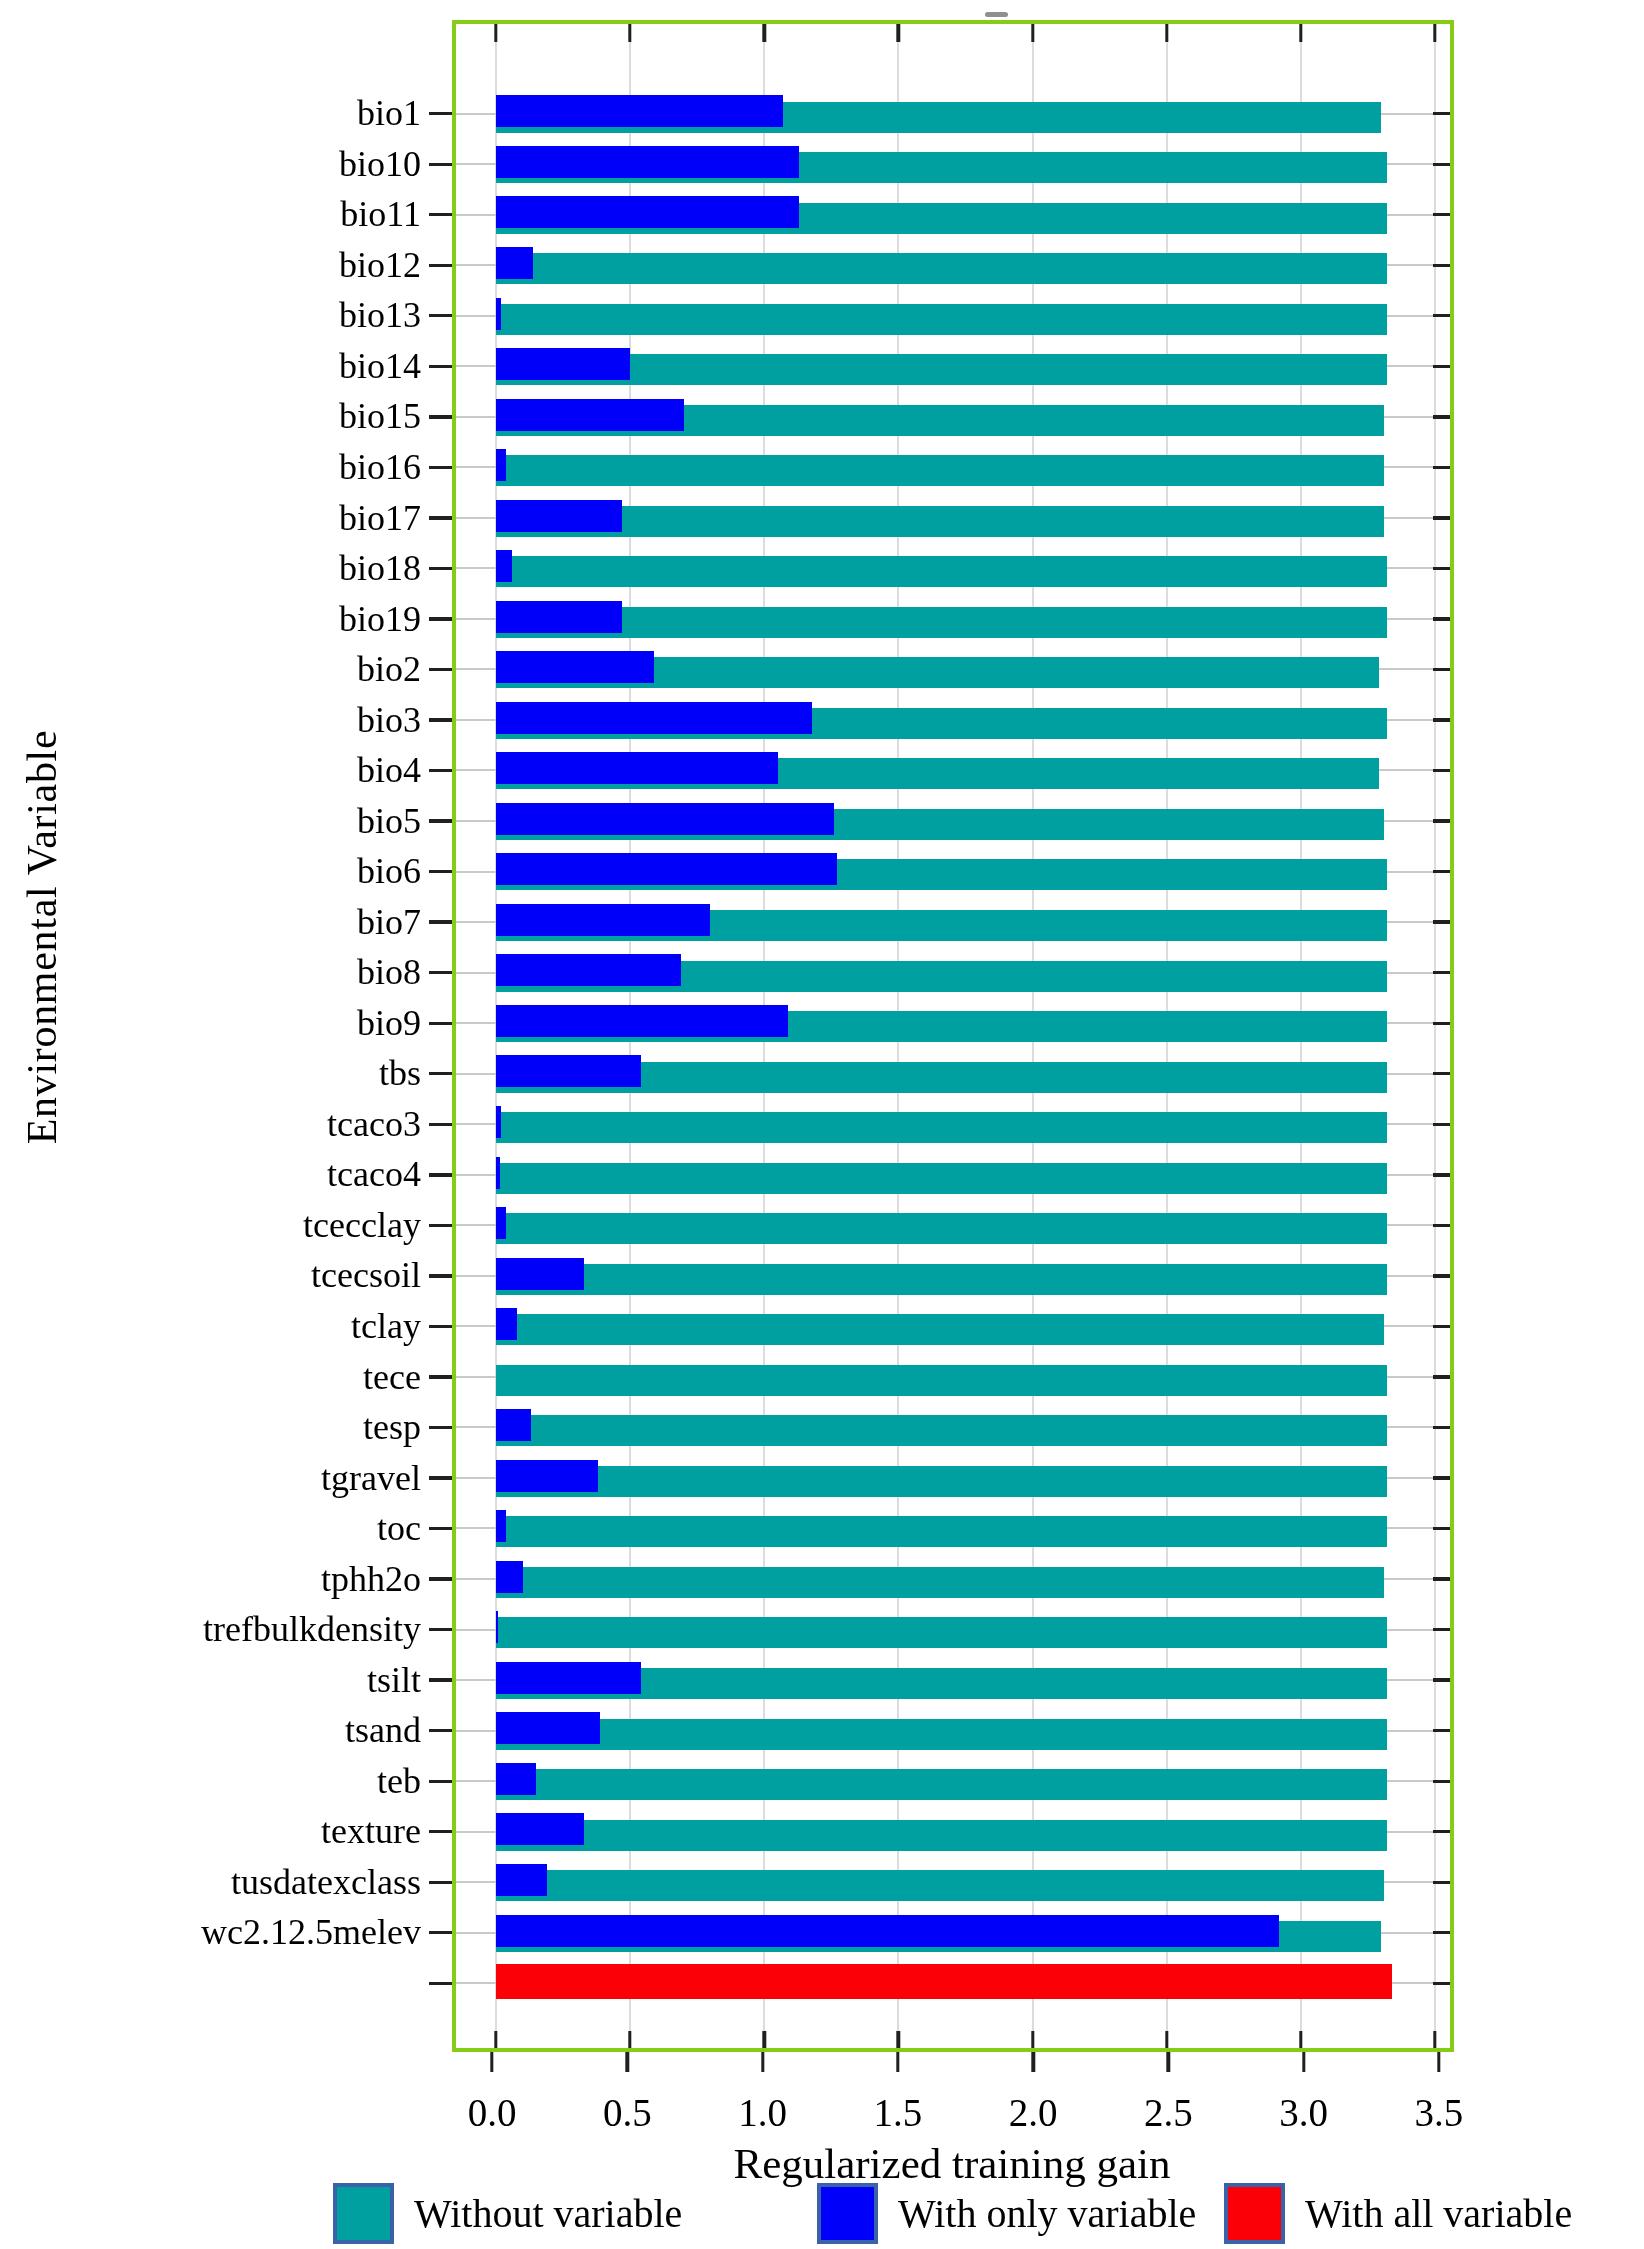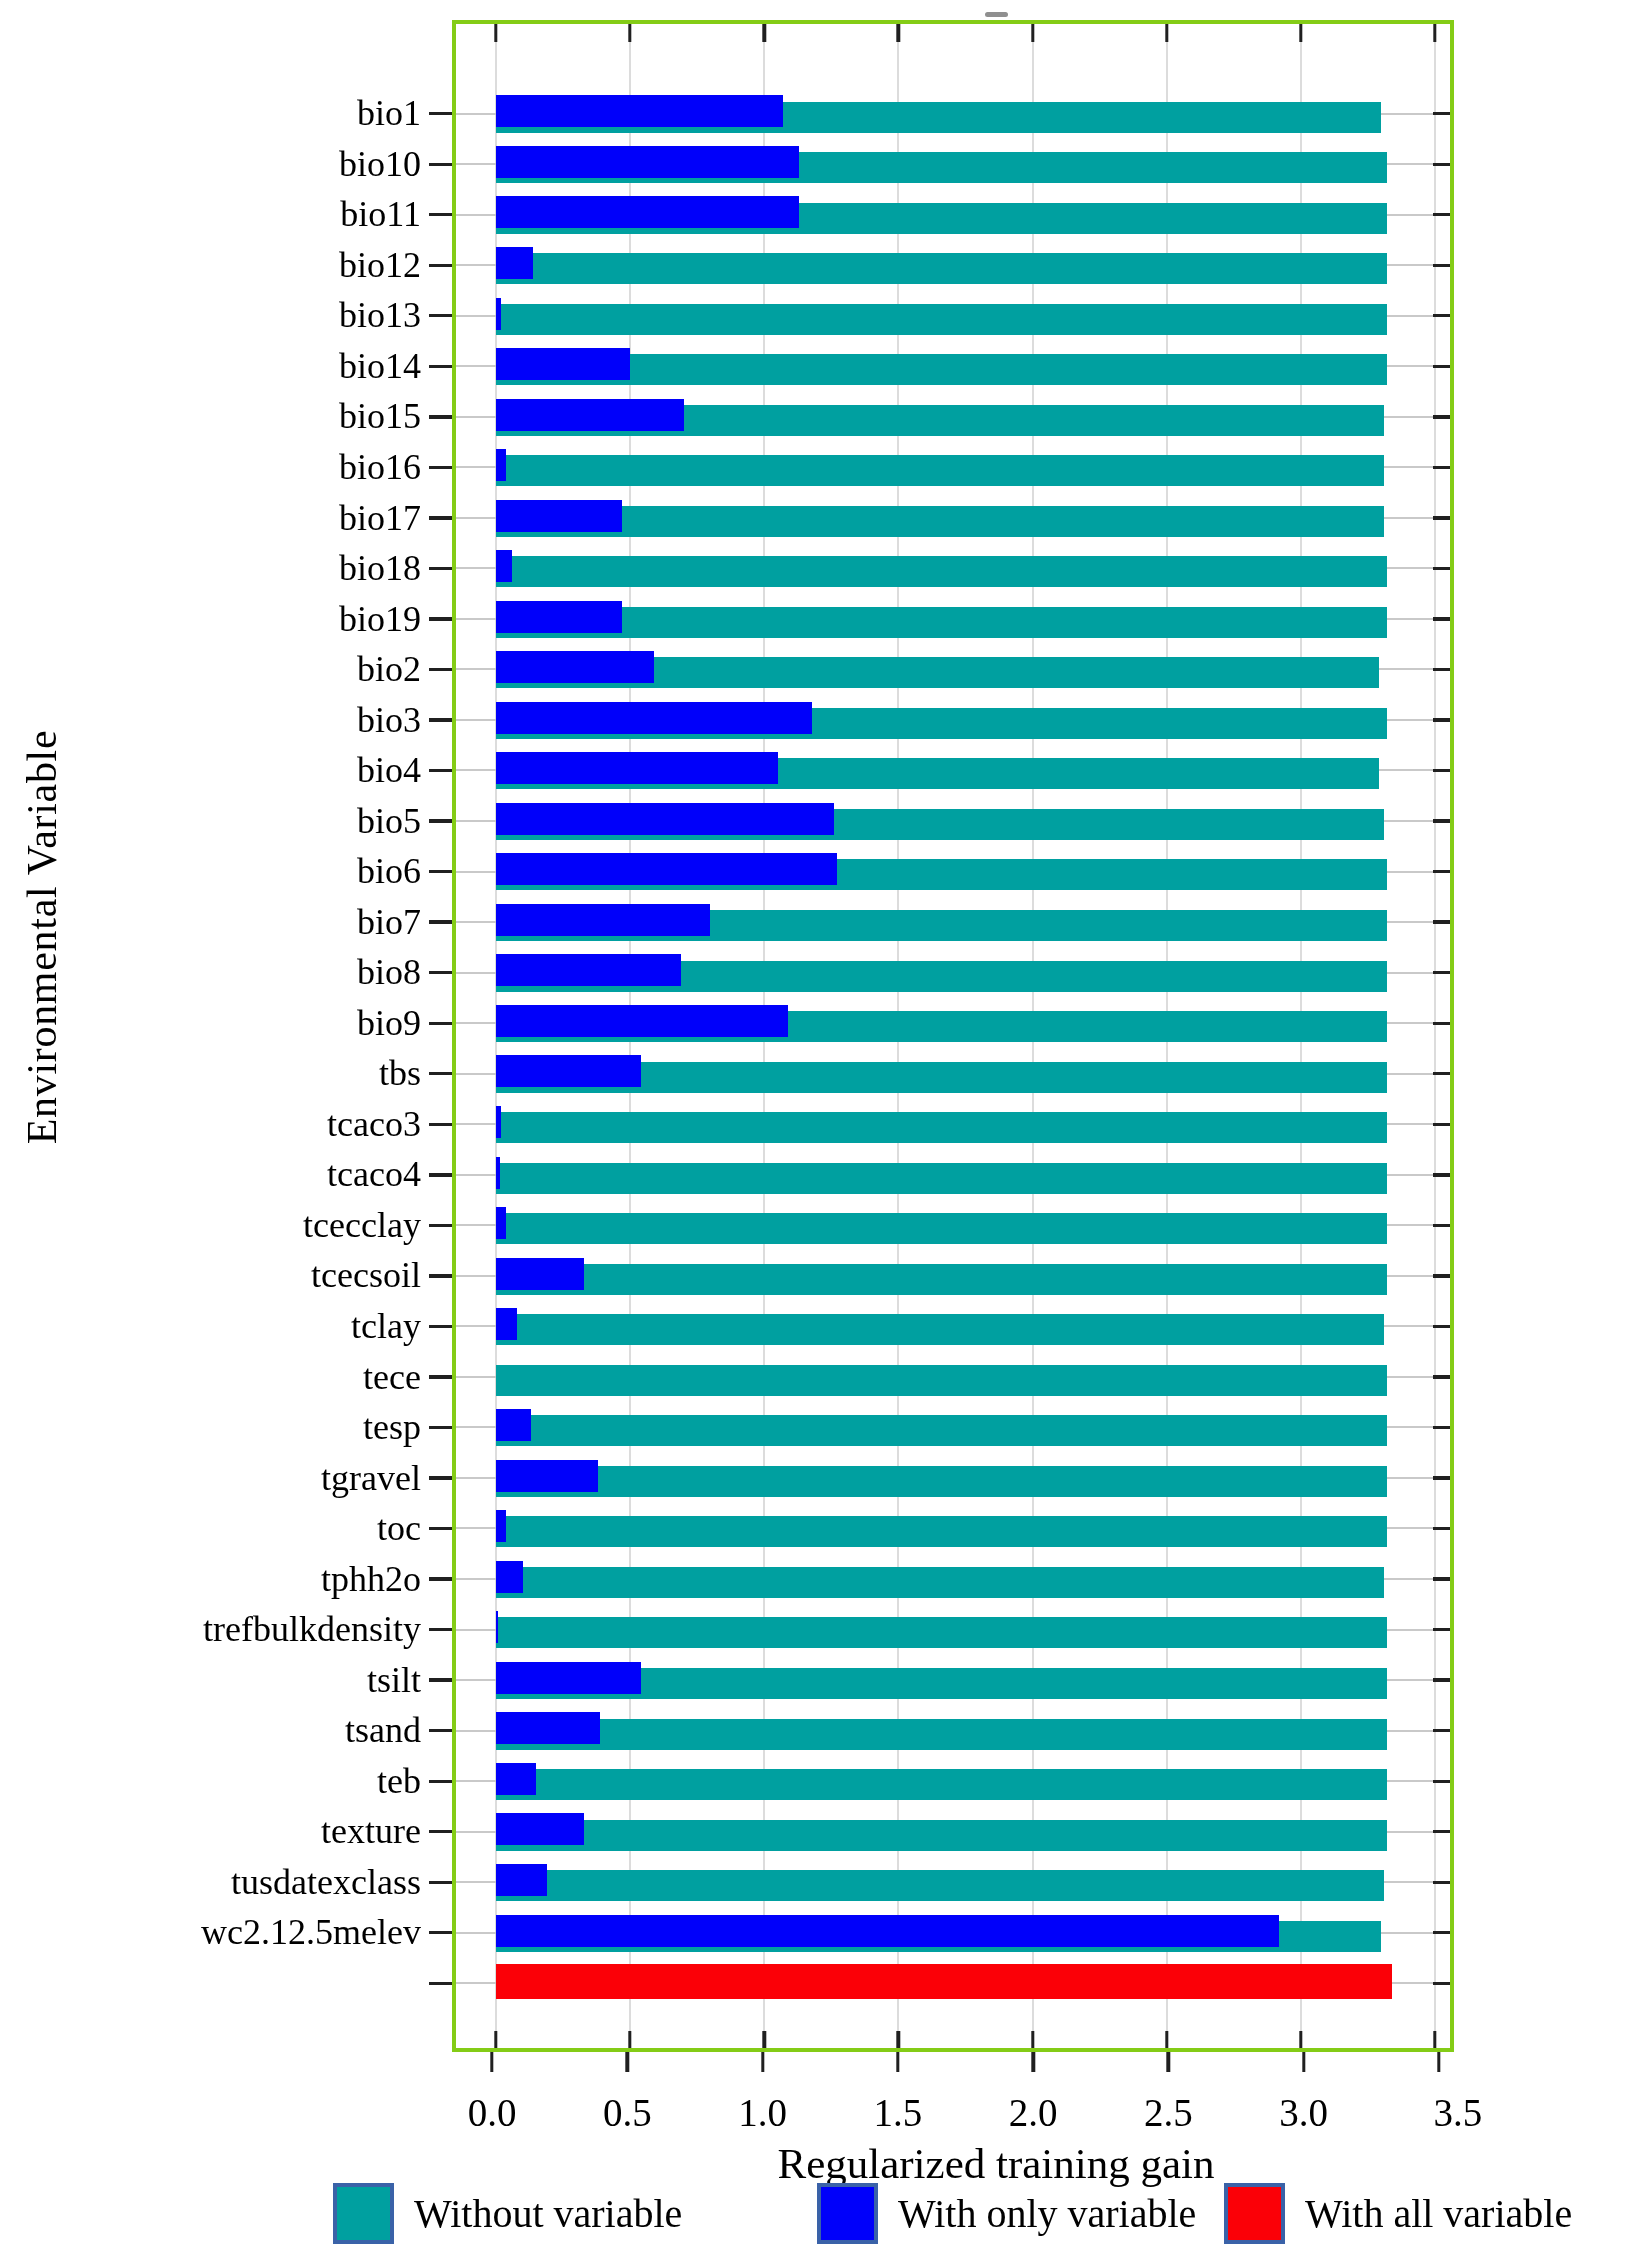--- a/index.html
+++ b/index.html
@@ -37,21 +37,21 @@
   .bar-teal{position:absolute;top:13.5px;height:31px;z-index:1;}
   .bar-blue{position:absolute;top:7.4px;height:32px;z-index:2;}
   .bar-red{position:absolute;top:6.7px;height:35px;z-index:2;}
   
   #outticks{position:absolute;left:452px;top:2052px;width:1002px;height:20px;}
   .tick-out{position:absolute;top:0;width:3.4px;height:20px;background:#202020;transform:translateX(-50%);}
   #xticks{position:absolute;left:452px;top:2089px;width:1002px;height:47px;}
   .xtick-label{position:absolute;top:0;transform:translateX(-50%);font-size:39px;line-height:47px;}
   .x-title{
     position:absolute;left:952px;top:2139px;transform:translateX(-50%);
-    font-size:43px;white-space:nowrap;margin-left:44px;
+    font-size:43px;white-space:nowrap;
   }
   
   #legend{position:absolute;left:0;top:2180px;width:1401px;height:67px;}
   .legend-item{position:absolute;top:0;display:flex;align-items:center;height:67px;}
   .legend-swatch{width:53px;height:53px;border:4.7px solid #3a62a8;box-sizing:content-box;}
   .legend-label{margin-left:20px;font-size:40px;white-space:nowrap;line-height:1;}
 </style>
 </head>
 <body>
 
@@ -405,21 +405,21 @@
       <div class="tick-out" style="left: 98.5%;"></div>
     </div>
   <div id="xticks">
       <div class="xtick-label" style="left: 4%;">0.0</div>
       <div class="xtick-label" style="left: 17.5%;">0.5</div>
       <div class="xtick-label" style="left: 31%;">1.0</div>
       <div class="xtick-label" style="left: 44.5%;">1.5</div>
       <div class="xtick-label" style="left: 58%;">2.0</div>
       <div class="xtick-label" style="left: 71.5%;">2.5</div>
       <div class="xtick-label" style="left: 85%;">3.0</div>
-      <div class="xtick-label" style="left: 98.5%; margin-left: 19px;">3.5</div>
+      <div class="xtick-label" style="left: 98.5%;">3.5</div>
     </div>
 
   <div class="x-title">Regularized training gain</div>
 
   <div id="legend">
       <div class="legend-item" style="left: 333px;">
         <div class="legend-swatch" style="background: rgb(0, 160, 160);"></div>
         <div class="legend-label">Without variable</div>
       </div>
       <div class="legend-item" style="left: 785px; padding-left: 32px;">

